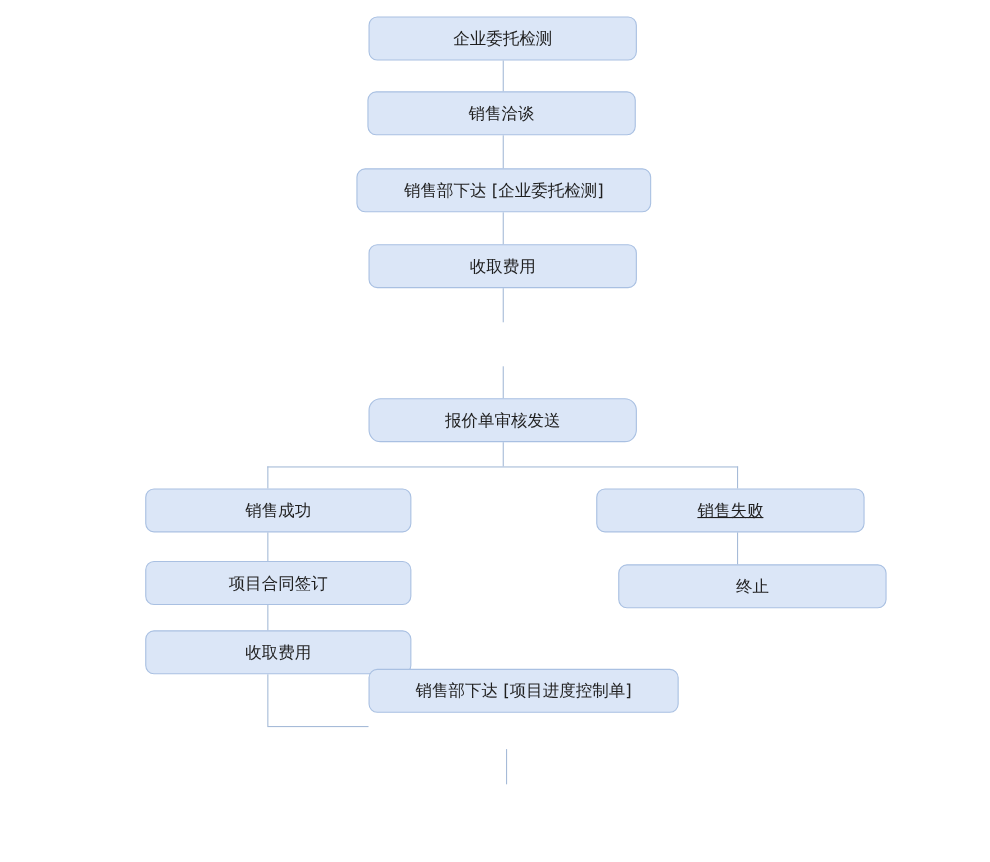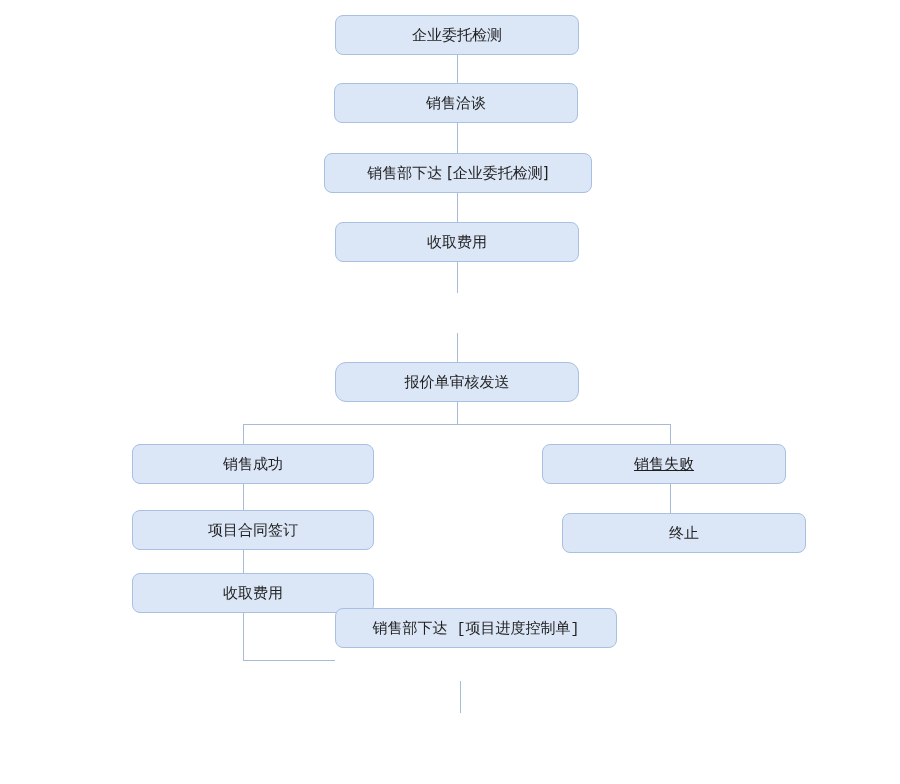--- a/index.html
+++ b/index.html
@@ -53,21 +53,21 @@
   <div class="node" style="left:324px; top:153px; width:268px;">销售部下达 [企业委托检测]</div>
   <div class="node" style="left:335px; top:222px; width:244px;">收取费用</div>
   <div class="node" style="left:335px; top:362px; width:244px;border-radius:11px;">报价单审核发送</div>
 
   <div class="node" style="left:132px; top:444px; width:242px;font-family:Liberation Serif, serif;">销售成功</div>
   <div class="node" style="left:542px; top:444px; width:244px;text-decoration:underline;">销售失败</div>
   <div class="node" style="left:132px; top:510px; width:242px;">项目合同签订</div>
   <div class="node" style="left:542px; top:513px; width:244px;margin-left:20px;">终止</div>
   <div class="node" style="left:132px; top:573px; width:242px;">收取费用</div>
 
-  <div class="node" style="left:335px; top:608px; width:282px;font-family:Liberation Mono, monospace;">销售部下达 [项目进度控制单]</div>
+  <div class="node" style="left:335px; top:608px; width:282px;">销售部下达 [项目进度控制单]</div>
 
   <div class="edge v" style="left:457px; top:55px;  height:28px;"></div>
   <div class="edge v" style="left:457px; top:123px; height:30px;"></div>
   <div class="edge v" style="left:457px; top:193px; height:29px;"></div>
   <div class="edge v" style="left:457px; top:262px; height:31px;"></div>
   <div class="edge v" style="left:457px; top:333px; height:29px;"></div>
 
   <div class="edge v" style="left:457px; top:402px; height:22px;"></div>
   <div class="edge h" style="left:243px; top:424px; width:428px;"></div>
   <div class="edge v" style="left:243px; top:424px; height:20px;"></div>

